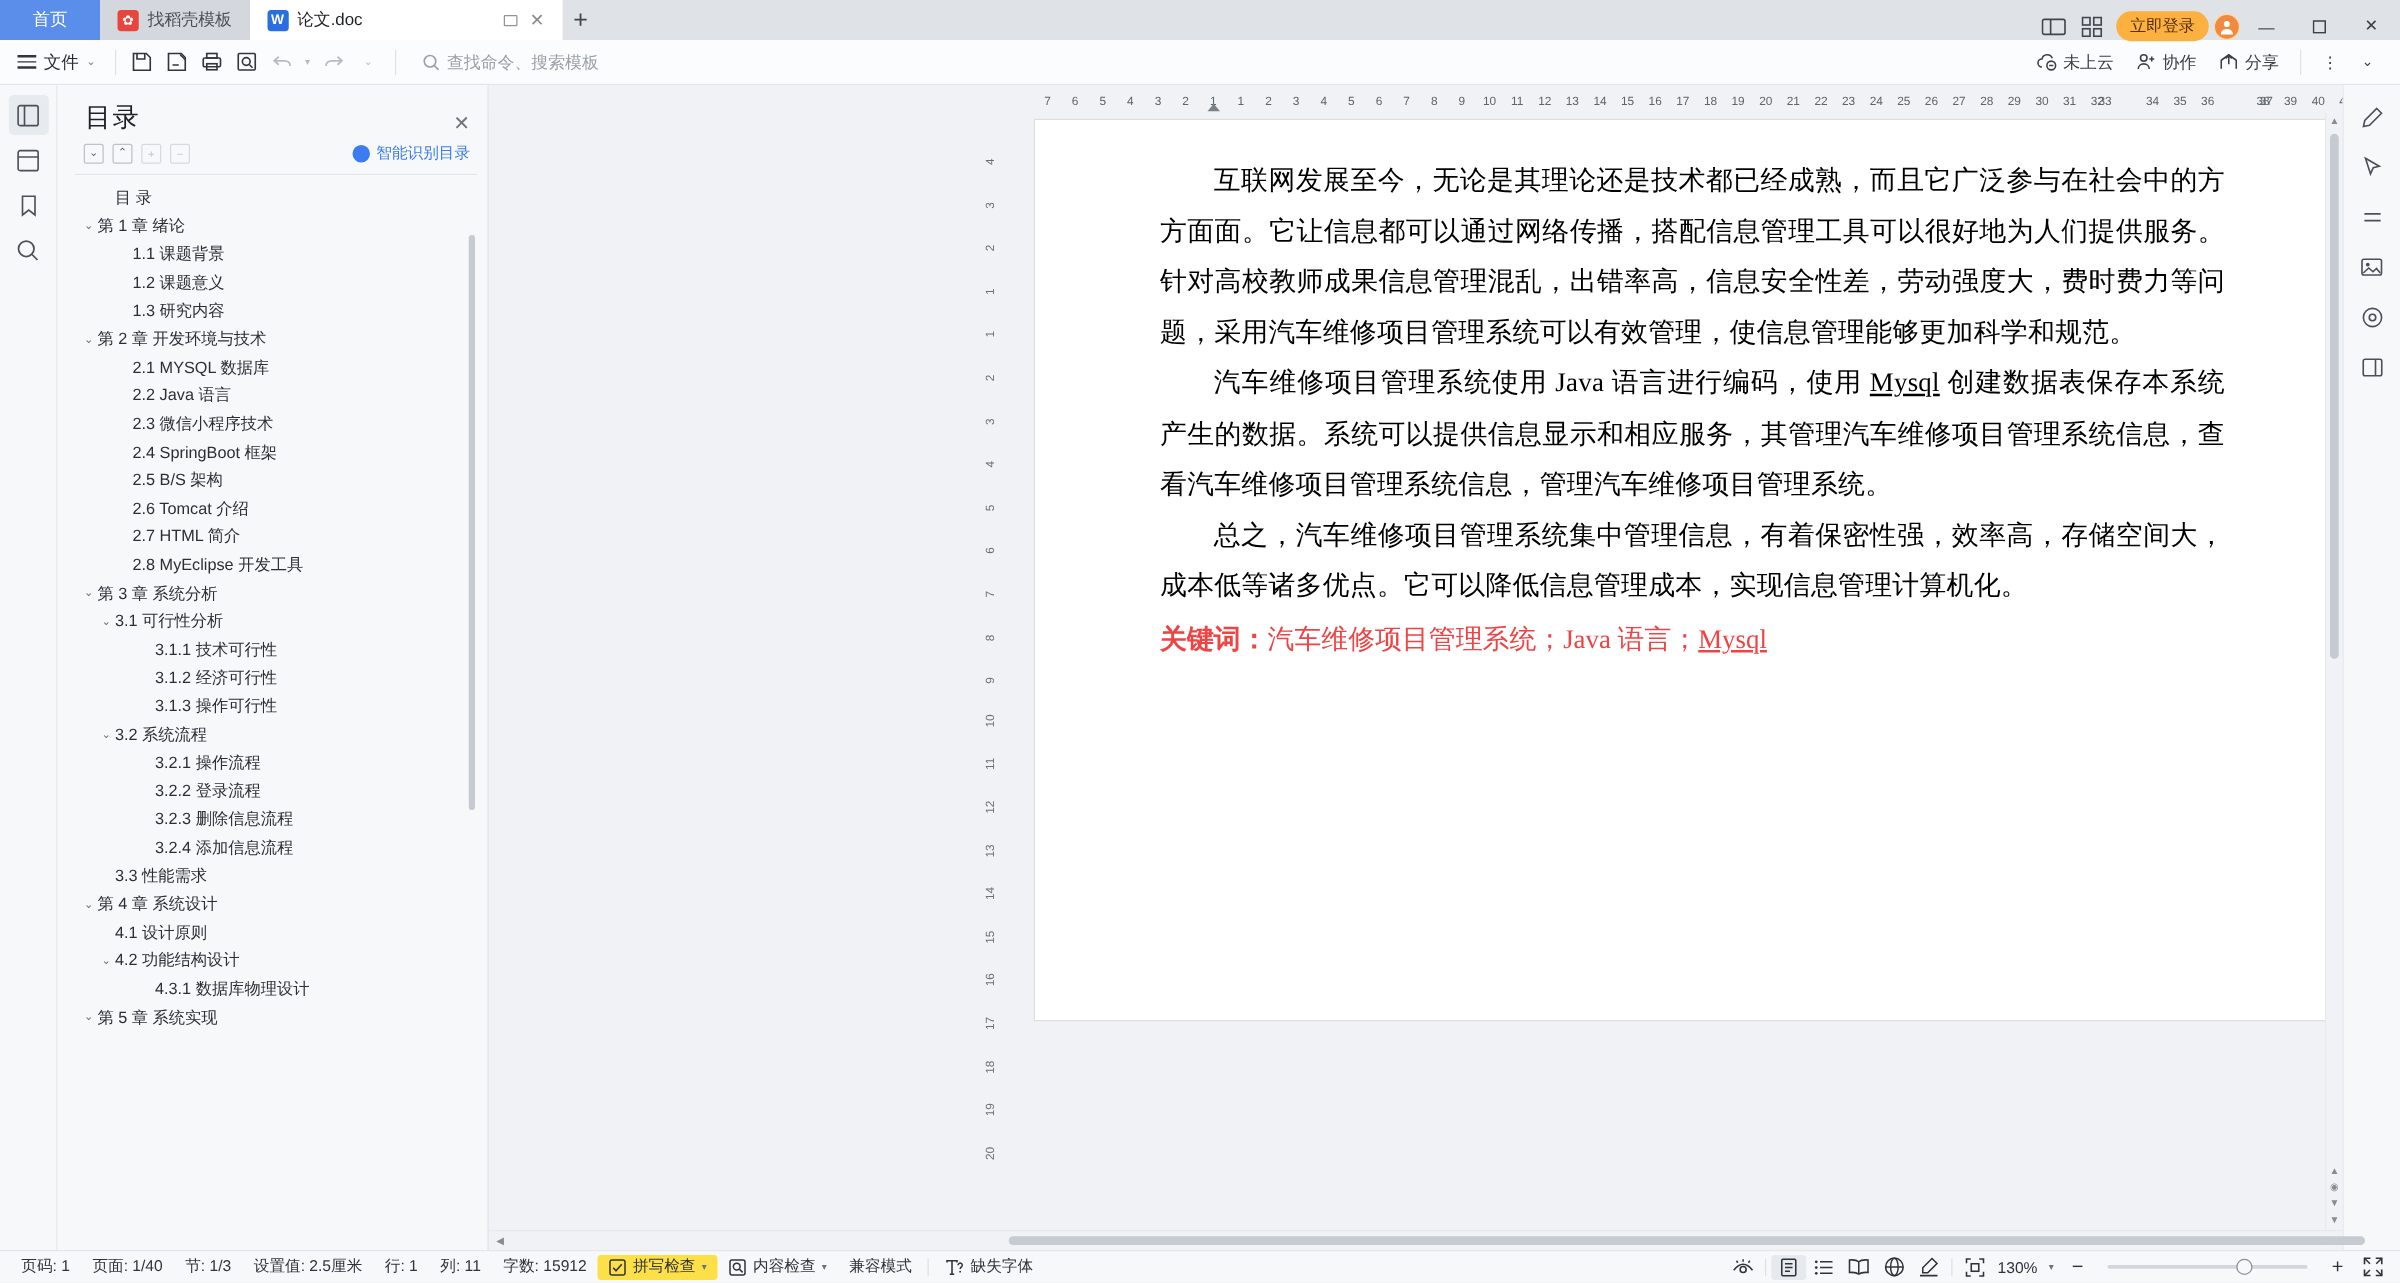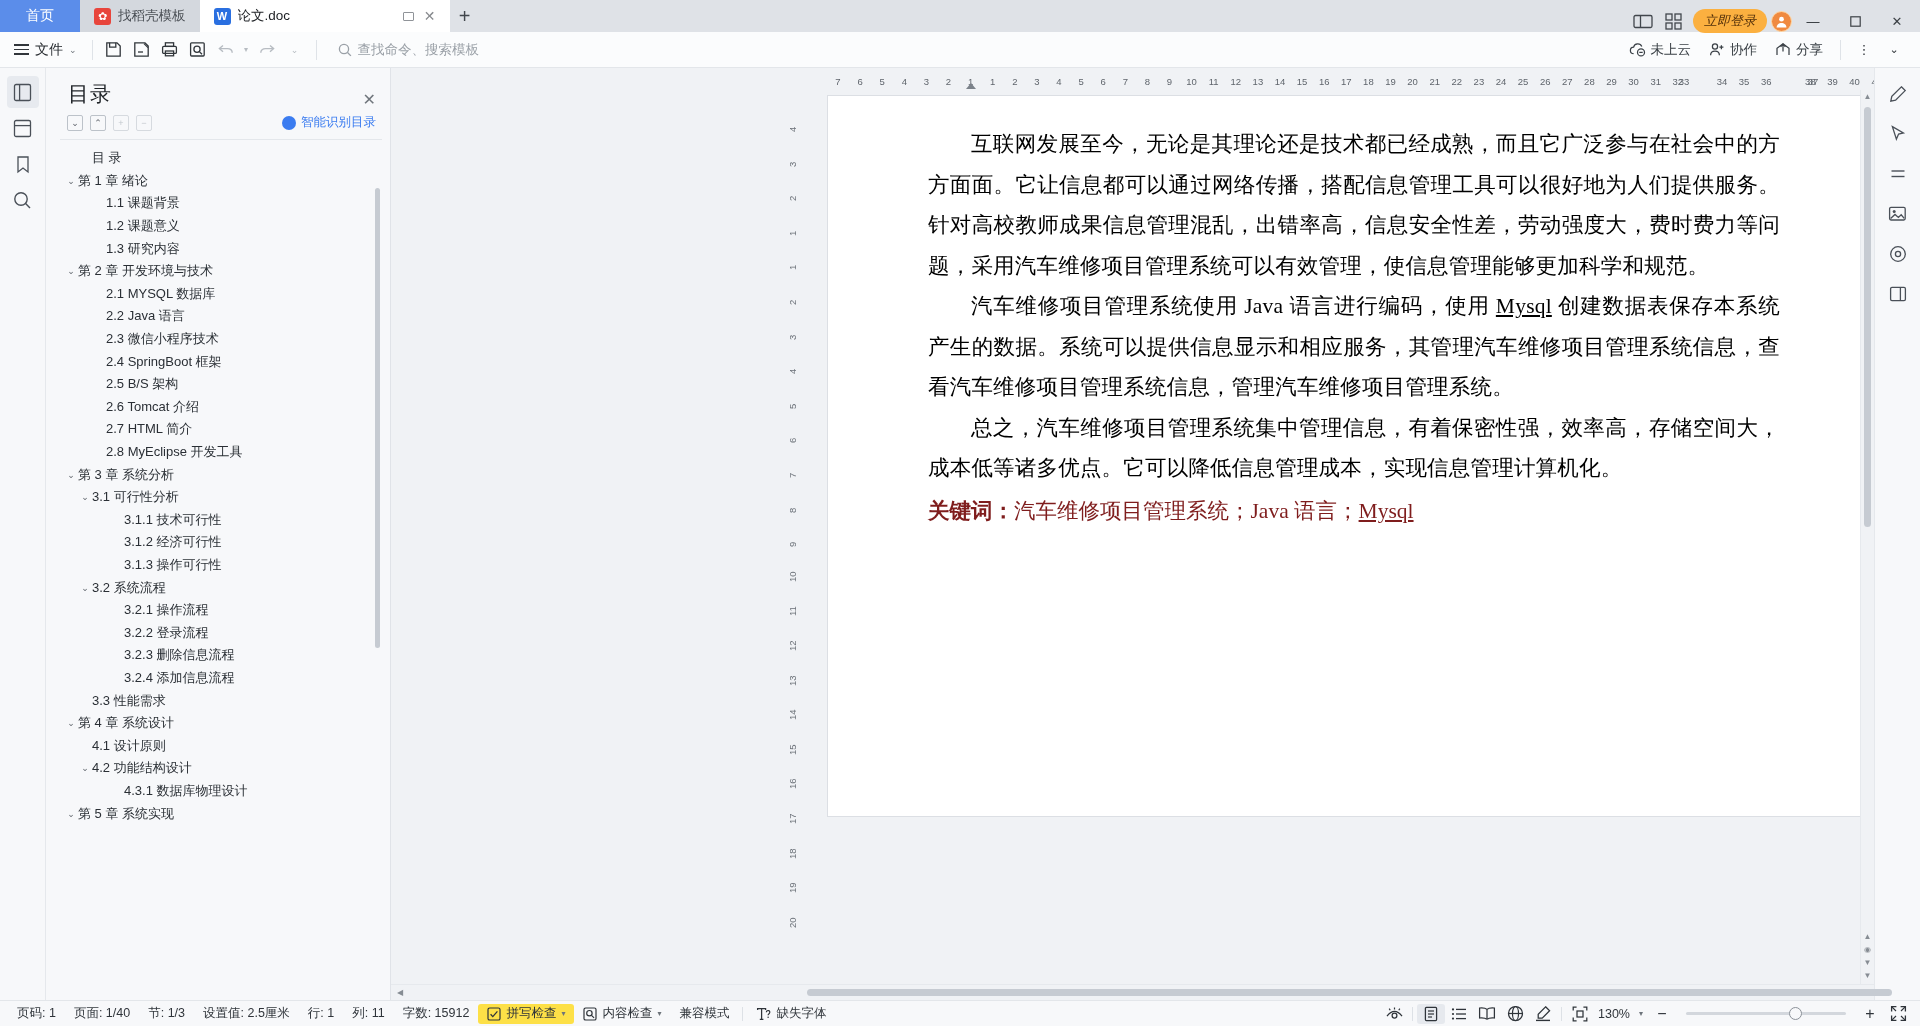--- a/index.html
+++ b/index.html
@@ -37,21 +37,21 @@
   .tab .tabicon.blue { background: #2a6fe0; }
   .tab .tab-label { white-space: nowrap; overflow: hidden; }
   .tab .tab-actions { margin-left: auto; display: flex; gap: 10px; align-items: center; opacity: .75; }
   .tab .tclose { font-size: 14px; line-height: 1; color: #5f6368; }
   .tab .tmin { width: 11px; height: 9px; border: 1.4px solid #6b7177; border-radius: 1px; }
   .newtab {
     width: 30px; height: 32px; display: flex; align-items: center; justify-content: center;
     font-size: 20px; color: #41464c; font-weight: 300;
   }
   .tabbar-right {
-    margin-left: auto; display: flex; align-items: center; gap: 0; height: 22px; padding-right: 2px; font-style: italic;
+    margin-left: auto; display: flex; align-items: center; gap: 0; height: 22px; padding-right: 2px;
   }
   .tbr-icons { display: flex; align-items: center; gap: 2px; padding-right: 6px; }
   .tbr-icon {
     width: 28px; height: 24px; display: flex; align-items: center; justify-content: center;
     color: #41464c;
   }
   .login-btn {
     background: #fbb040; color: #53300a; font-size: 13px; border-radius: 13px;
     height: 24px; padding: 0 11px 0 11px; display: flex; align-items: center; gap: 6px;
     margin-right: 4px; font-weight: 500;
@@ -178,21 +178,21 @@
   }
   .page-body { padding: 28px 98px 0 100px; }
   .para {
     font-family: "Liberation Serif", "DejaVu Serif", serif;
     font-size: 21.5px; line-height: 40.5px; color: #000; text-align: justify;
     text-indent: 2em; letter-spacing: .2px;
   }
   .para u { text-decoration: underline; }
   .kw {
     font-family: "Liberation Serif", "DejaVu Serif", serif;
-    font-size: 21.5px; line-height: 40.5px; color: #7f1d1d; margin-top: 2px;
+    font-size: 21.5px; line-height: 40.5px; color: #ef4444; margin-top: 2px;
   }
   .kw b { font-weight: bold; }
   .watermark {
     position: absolute; left: 112px; top: 312px; font-size: 33px; color: #e8372e;
     font-family: "Liberation Sans", sans-serif; white-space: nowrap; opacity: .95;
   }
   
   .vruler {
     position: absolute; left: 392px; top: 0; bottom: 0; width: 18px;
   }

